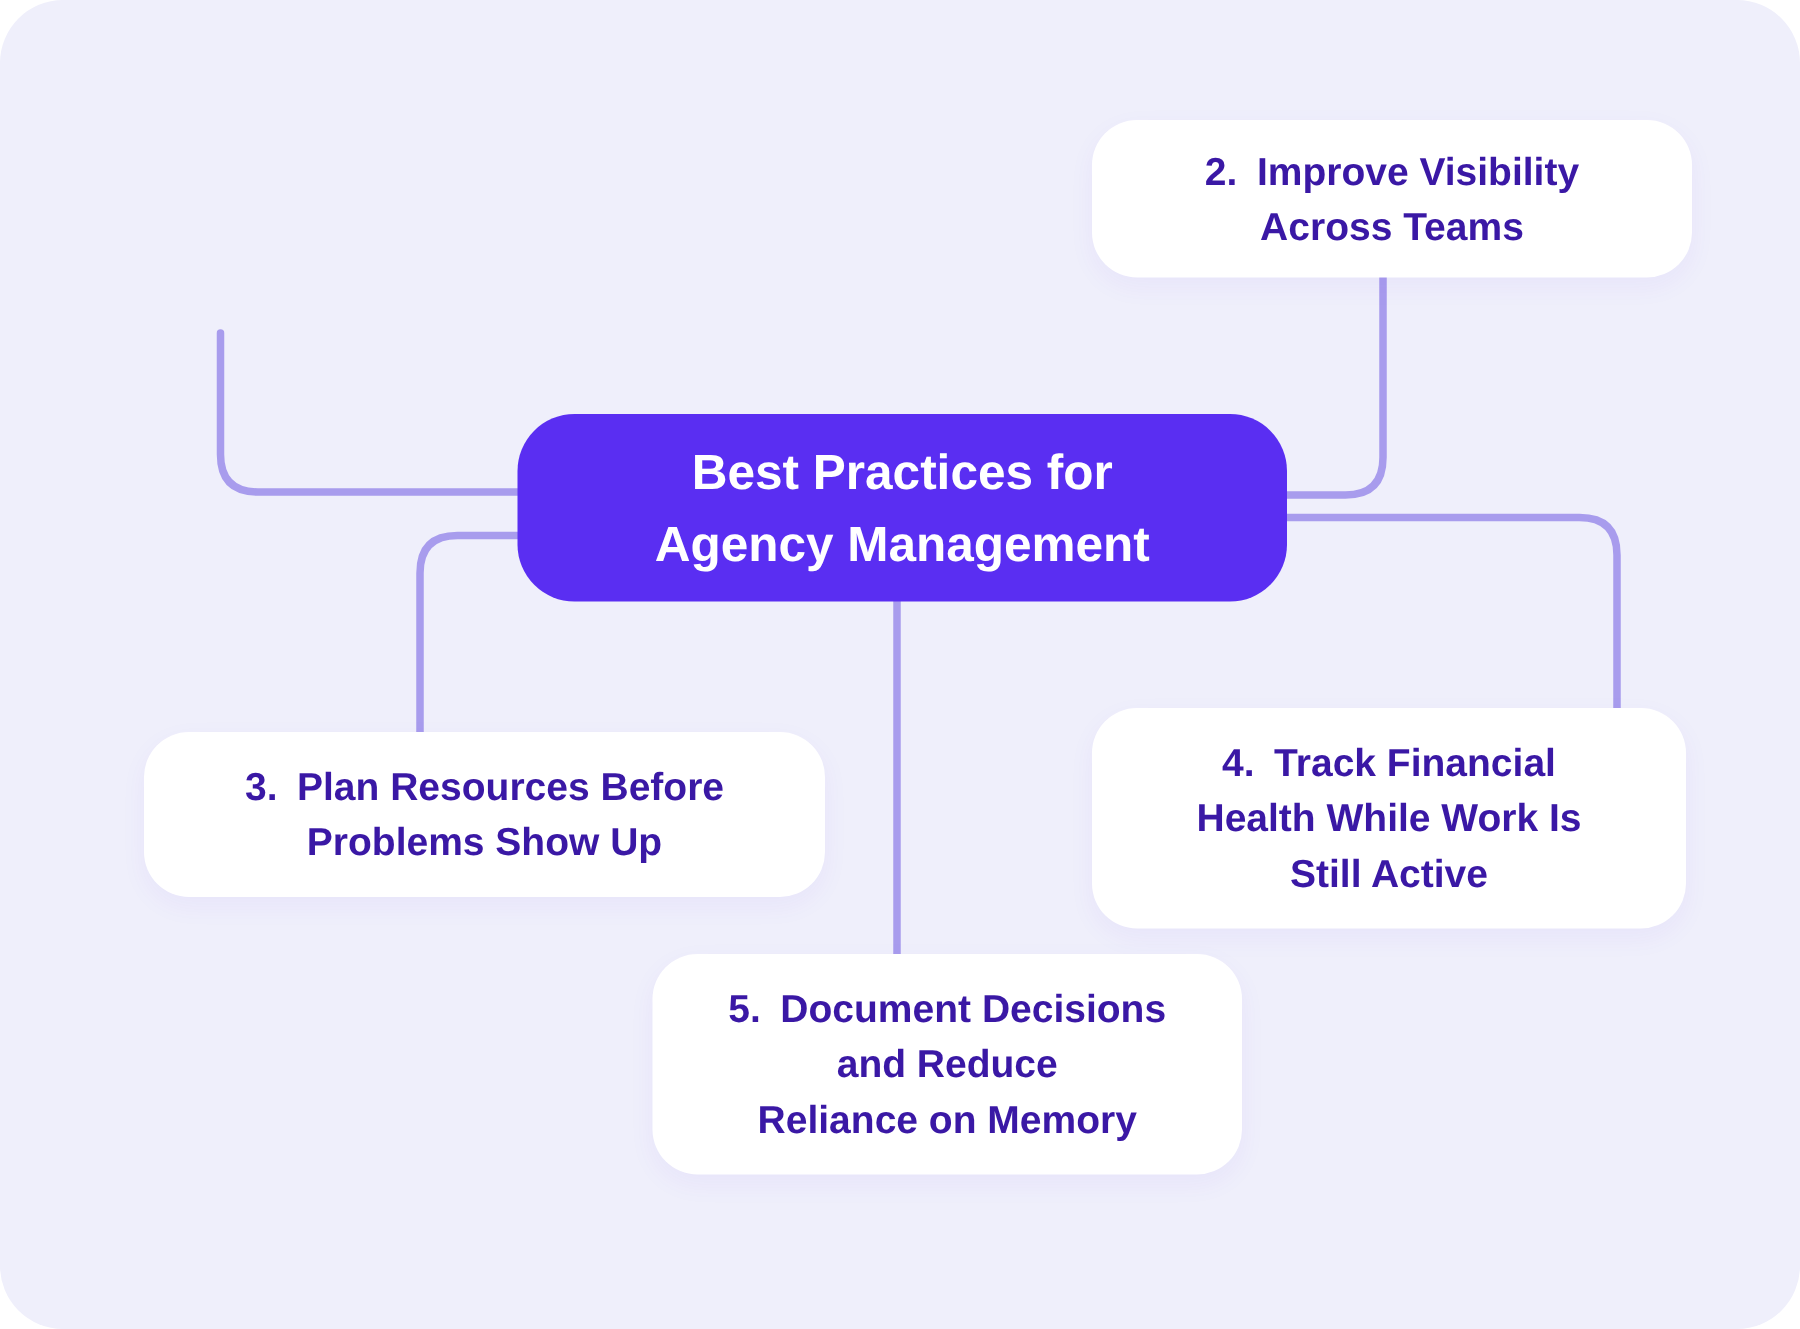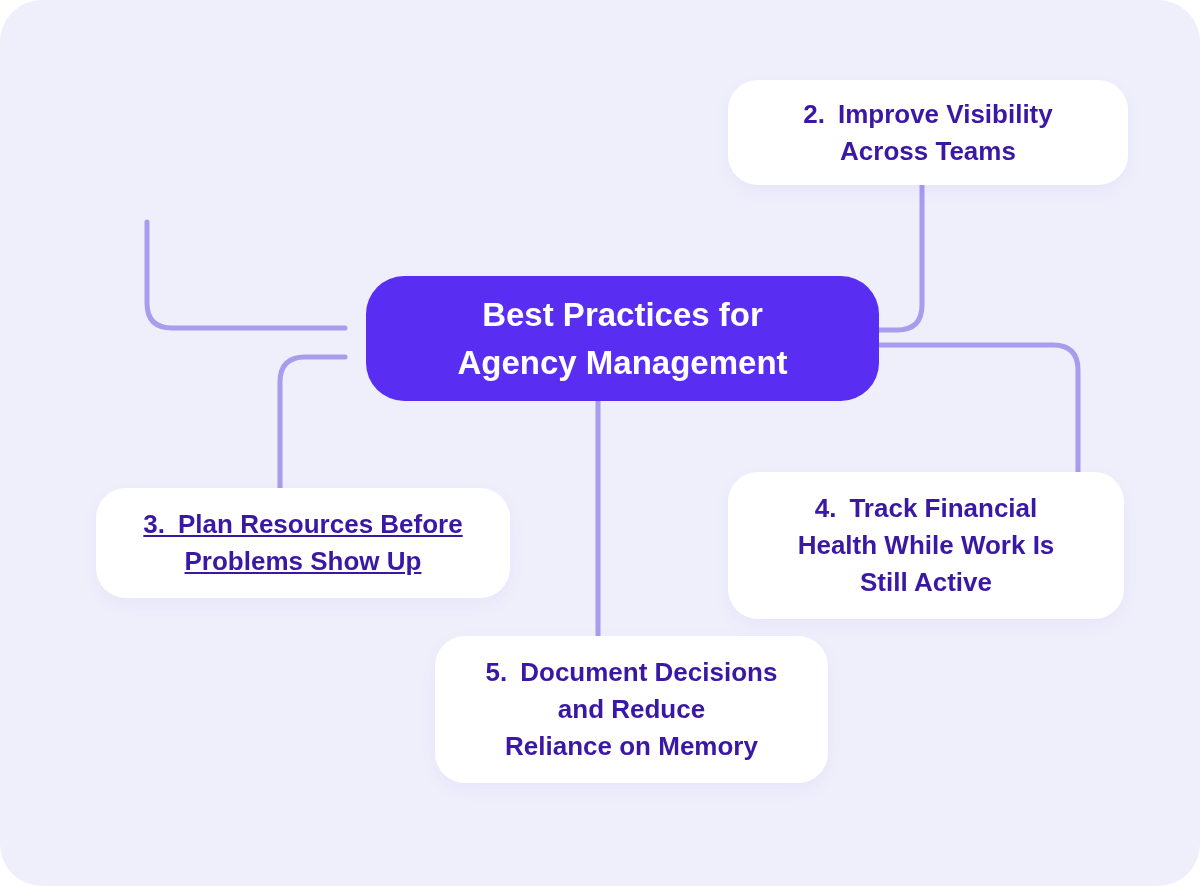--- a/index.html
+++ b/index.html
@@ -52,25 +52,25 @@
     font-size: 26px;
     line-height: 37px;
     box-shadow: 0 6px 18px rgba(90, 46, 242, 0.05);
   }
   .node-center {
     background: var(--center-bg);
     color: var(--center-text);
     border-radius: 38px;
     font-size: 33px;
     line-height: 48px;
-    left: 345px; top: 276px; width: 513px; height: 125px; margin-left: 21px;
+    left: 345px; top: 276px; width: 513px; height: 125px;
   }
   .node-1 { left: 80px;  top: 75px;  width: 398px; height: 147px; }
   .node-2 { left: 728px; top: 80px;  width: 400px; height: 105px; }
-  .node-3 { left: 96px;  top: 488px; width: 414px; height: 110px; text-decoration: underline; }
+  .node-3 { left: 96px;  top: 488px; width: 454px; height: 110px; }
   .node-4 { left: 728px; top: 472px; width: 396px; height: 147px; }
   .node-5 { left: 404px; top: 636px; width: 393px; height: 147px; margin-left: 31px; }
 </style>
 </head>
 <body>
 
 <div class="canvas">
 
   <svg class="connectors" viewBox="0 0 1200 886" xmlns="http://www.w3.org/2000/svg">
     <path d="M147 222 L147 303 Q147 328 172 328 L345 328" stroke="#a89ced"></path>

